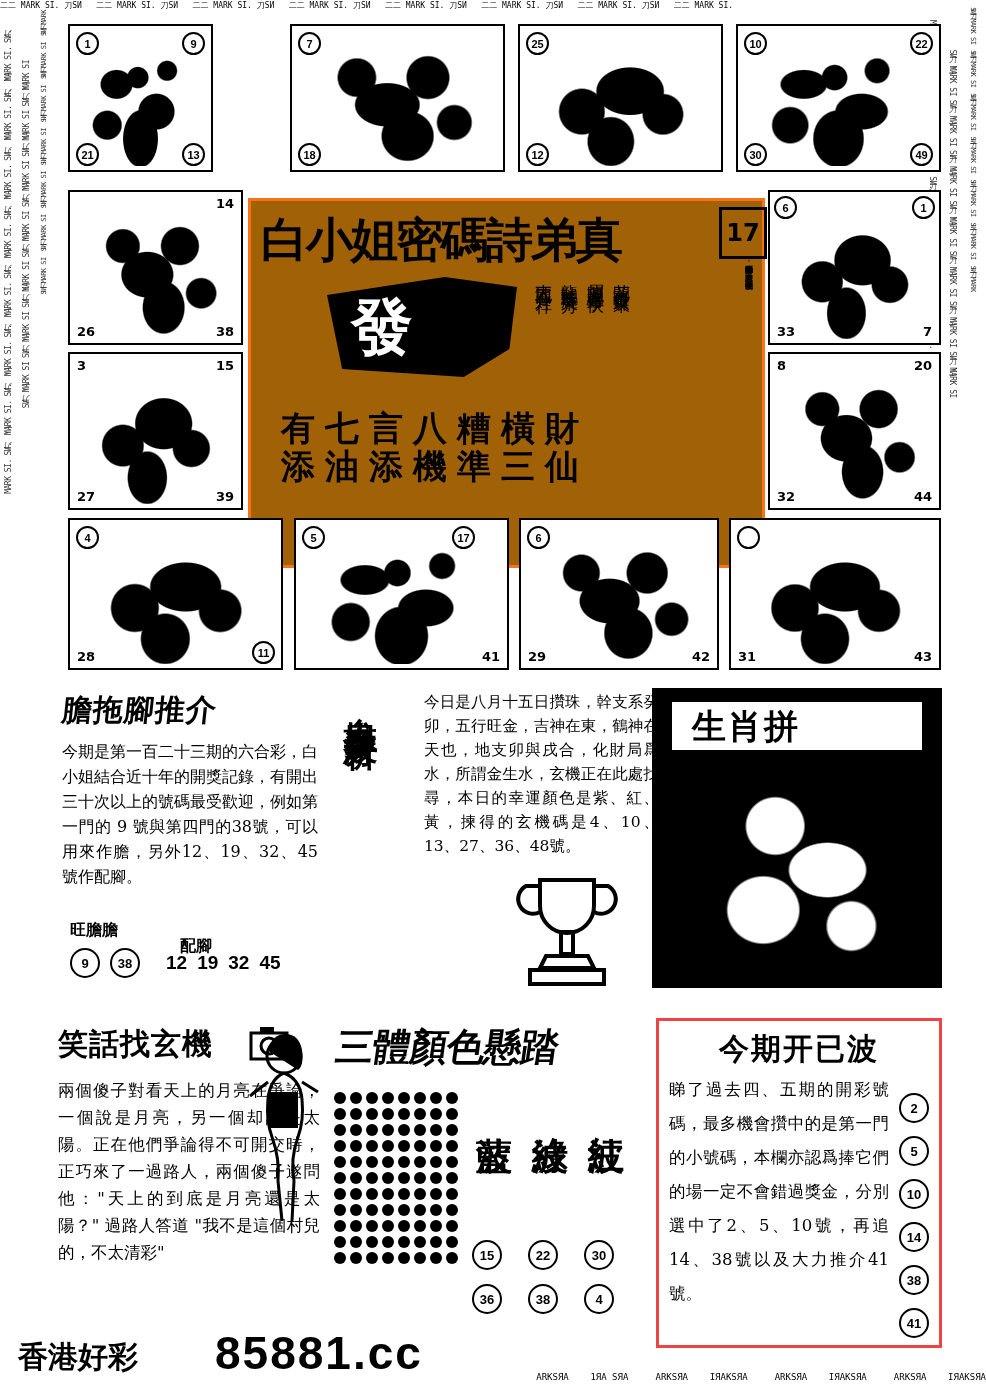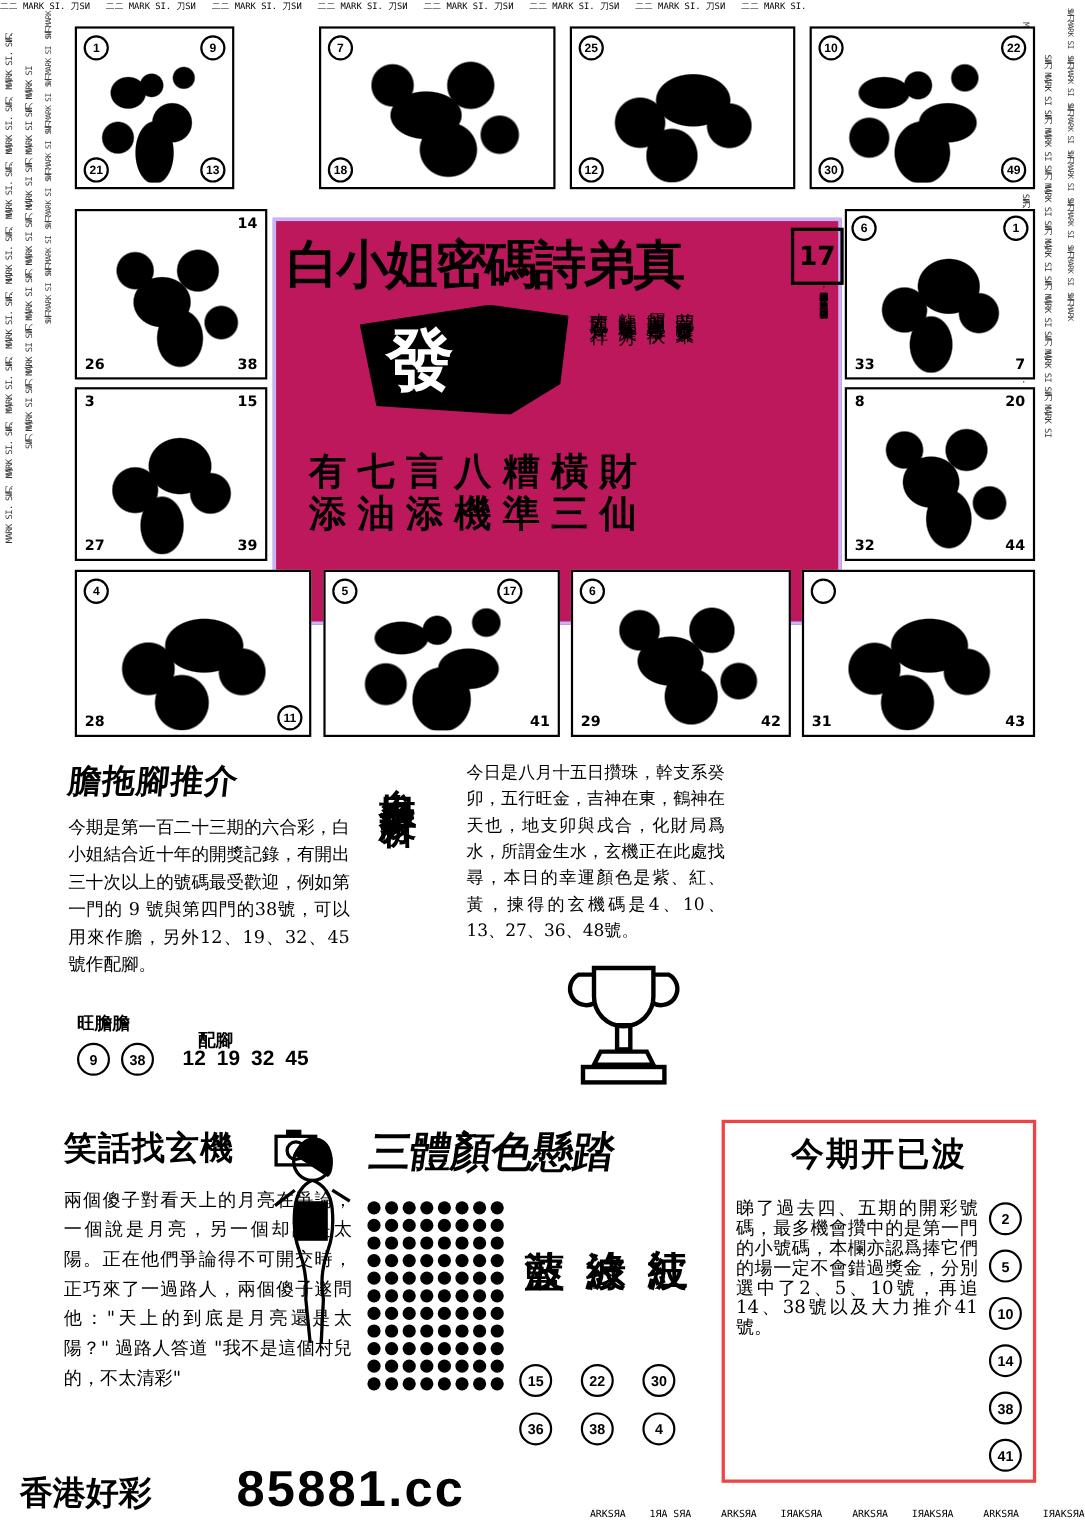--- a/index.html
+++ b/index.html
@@ -39,21 +39,21 @@
       radial-gradient(circle at 72% 62%, #111 0 12%, transparent 13%),
       radial-gradient(ellipse at 45% 82%, #000 0 15%, transparent 16%);}
 
   .numdot{position:absolute;width:19px;height:19px;border-radius:50%;
      border:2px solid #000;background:#fff;color:#000;font-size:11px;font-weight:bold;
      display:flex;align-items:center;justify-content:center;z-index:4;
      font-family:"Liberation Sans",sans-serif;}
   .numplain{position:absolute;font-size:13px;font-weight:bold;z-index:4;background:#fff;padding:0 1px;}
 
   
-  .title-block{position:absolute;left:248px;top:198px;width:517px;height:370px;border:3px solid #c4b5fd;background:#be185d;box-sizing:border-box;}
+  .title-block{position:absolute;left:248px;top:198px;width:517px;height:370px;border:3px solid #f97316;background:#a16207;box-sizing:border-box;}
   .big-title{position:absolute;left:10px;top:8px;font-size:47px;font-weight:bold;letter-spacing:-2px;
      font-family:"DejaVu Sans","Liberation Sans",sans-serif;white-space:nowrap;}
   .title-badge{position:absolute;left:468px;top:6px;width:42px;height:46px;border:3px solid #000;
      display:flex;align-items:center;justify-content:center;font-size:24px;font-weight:bold;}
   .fa-blob{position:absolute;left:76px;top:76px;width:190px;height:100px;background:#000;
      clip-path:polygon(0 18%,62% 0,100% 10%,96% 72%,72% 100%,8% 92%);}
   .fa-char{position:absolute;left:100px;top:84px;color:#fff;font-size:62px;font-weight:bold;
      font-family:"DejaVu Serif","Liberation Serif",serif;}
   .poem{position:absolute;top:70px;font-size:17px;line-height:20px;writing-mode:vertical-rl;
      font-family:"DejaVu Serif","Liberation Serif",serif;letter-spacing:2px;}
@@ -229,20 +229,29 @@
 
   <svg class="trophy" style="left:512px;top:872px;" width="110" height="120" viewBox="0 0 110 120">
     <path d="M28 8 h54 v26 a27 27 0 0 1 -54 0 z" fill="none" stroke="#000" stroke-width="4"></path>
     <path d="M28 14 h-14 a14 14 0 0 0 14 26" fill="none" stroke="#000" stroke-width="4"></path>
     <path d="M82 14 h14 a14 14 0 0 1 -14 26" fill="none" stroke="#000" stroke-width="4"></path>
     <rect x="49" y="60" width="12" height="22" fill="none" stroke="#000" stroke-width="4"></rect>
     <path d="M34 84 h42 l6 12 h-54 z" fill="none" stroke="#000" stroke-width="4"></path>
     <rect x="18" y="98" width="74" height="14" fill="none" stroke="#000" stroke-width="4"></rect>
   </svg>
 
+  <div class="blackbox" style="left:652px;top:688px;width:290px;height:300px;">
+    <div style="position:absolute;left:20px;top:14px;width:250px;height:48px;background:#fff;"></div>
+    <div style="position:absolute;left:40px;top:16px;font-size:34px;font-weight:bold;color:#000;font-family:'DejaVu Serif',serif;letter-spacing:2px;">生肖拼</div>
+    <div style="position:absolute;left:28px;top:78px;width:238px;height:200px;background:
+        radial-gradient(ellipse at 40% 30%, #fff 0 14%, transparent 15%),
+        radial-gradient(ellipse at 62% 52%, #fff 0 18%, transparent 19%),
+        radial-gradient(ellipse at 35% 72%, #fff 0 16%, transparent 17%),
+        radial-gradient(circle at 72% 80%, #fff 0 10%, transparent 11%);"></div>
+  </div>
 
   <div class="panel" style="left:58px;top:1024px;width:262px;height:320px;">
     <div class="hand-head" style="font-size:30px;letter-spacing:1px;">笑話找玄機</div>
     <div class="body-cn" style="margin-top:12px;font-size:16.5px;line-height:27px;">兩個傻子對看天上的月亮在爭論，一個說是月亮，另一個却說是太陽。正在他們爭論得不可開交時，正巧來了一過路人，兩個傻子遂問他："天上的到底是月亮還是太陽？" 過路人答道 "我不是這個村兒的，不太清彩"</div>
   </div>
 
   <svg style="position:absolute;left:238px;top:1030px;" width="90" height="200" viewBox="0 0 90 200">
     <circle cx="46" cy="26" r="17" fill="none" stroke="#000" stroke-width="3"></circle>
     <path d="M29 20 q6 -16 18 -16 q14 0 17 16 q2 16 -4 20" fill="#000"></path>
     <path d="M46 43 q-14 6 -16 26 q-2 22 4 38 q8 22 6 44 l4 40" fill="none" stroke="#000" stroke-width="3"></path>
@@ -358,21 +367,21 @@
     <div style="position:absolute;left:142px;top:218px;"><span class="ball">15</span></div>
     <div style="position:absolute;left:198px;top:218px;"><span class="ball">22</span></div>
     <div style="position:absolute;left:254px;top:218px;"><span class="ball">30</span></div>
     <div style="position:absolute;left:142px;top:262px;"><span class="ball">36</span></div>
     <div style="position:absolute;left:198px;top:262px;"><span class="ball">38</span></div>
     <div style="position:absolute;left:254px;top:262px;"><span class="ball">4</span></div>
   </div>
 
   <div class="panel bordered" style="left:656px;top:1018px;width:286px;height:330px;padding:8px 10px;">
     <div style="font-size:30px;font-weight:bold;font-family:'DejaVu Serif',serif;letter-spacing:2px;text-align:center;">今期开已波</div>
-    <div class="body-cn" style="margin-top:20px;font-size:16.5px;line-height:18px;padding-right:40px;">睇了過去四、五期的開彩號碼，最多機會攢中的是第一門的小號碼，本欄亦認爲捧它們的場一定不會錯過獎金，分別選中了2、5、10號，再追14、38號以及大力推介41號。</div>
+    <div class="body-cn" style="margin-top:3px;font-size:16.5px;line-height:34px;padding-right:40px;">睇了過去四、五期的開彩號碼，最多機會攢中的是第一門的小號碼，本欄亦認爲捧它們的場一定不會錯過獎金，分別選中了2、5、10號，再追14、38號以及大力推介41號。</div>
 
     <div style="position:absolute;right:10px;top:72px;display:flex;flex-direction:column;gap:13px;">
       <span class="ball">2</span>
       <span class="ball">5</span>
       <span class="ball">10</span>
       <span class="ball">14</span>
       <span class="ball">38</span>
       <span class="ball">41</span>
     </div>
   </div>

